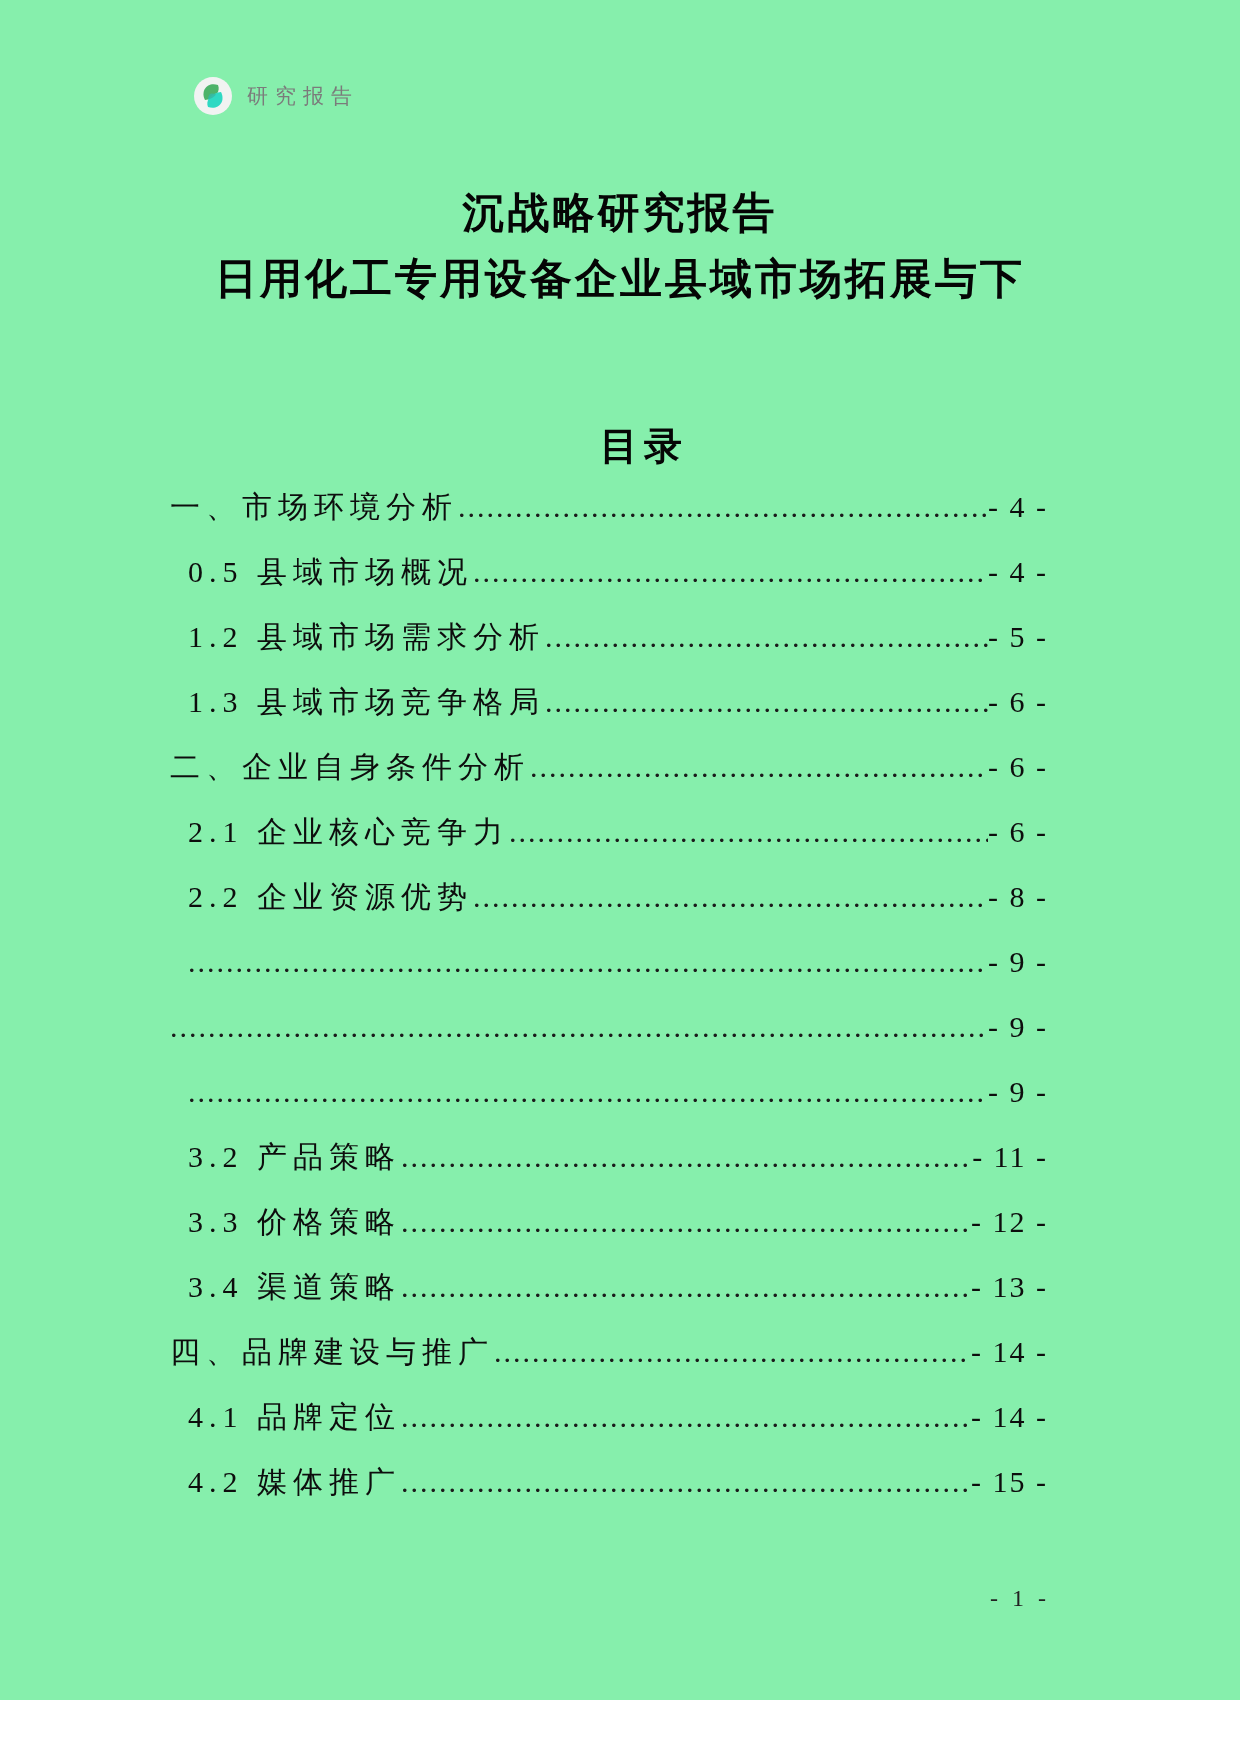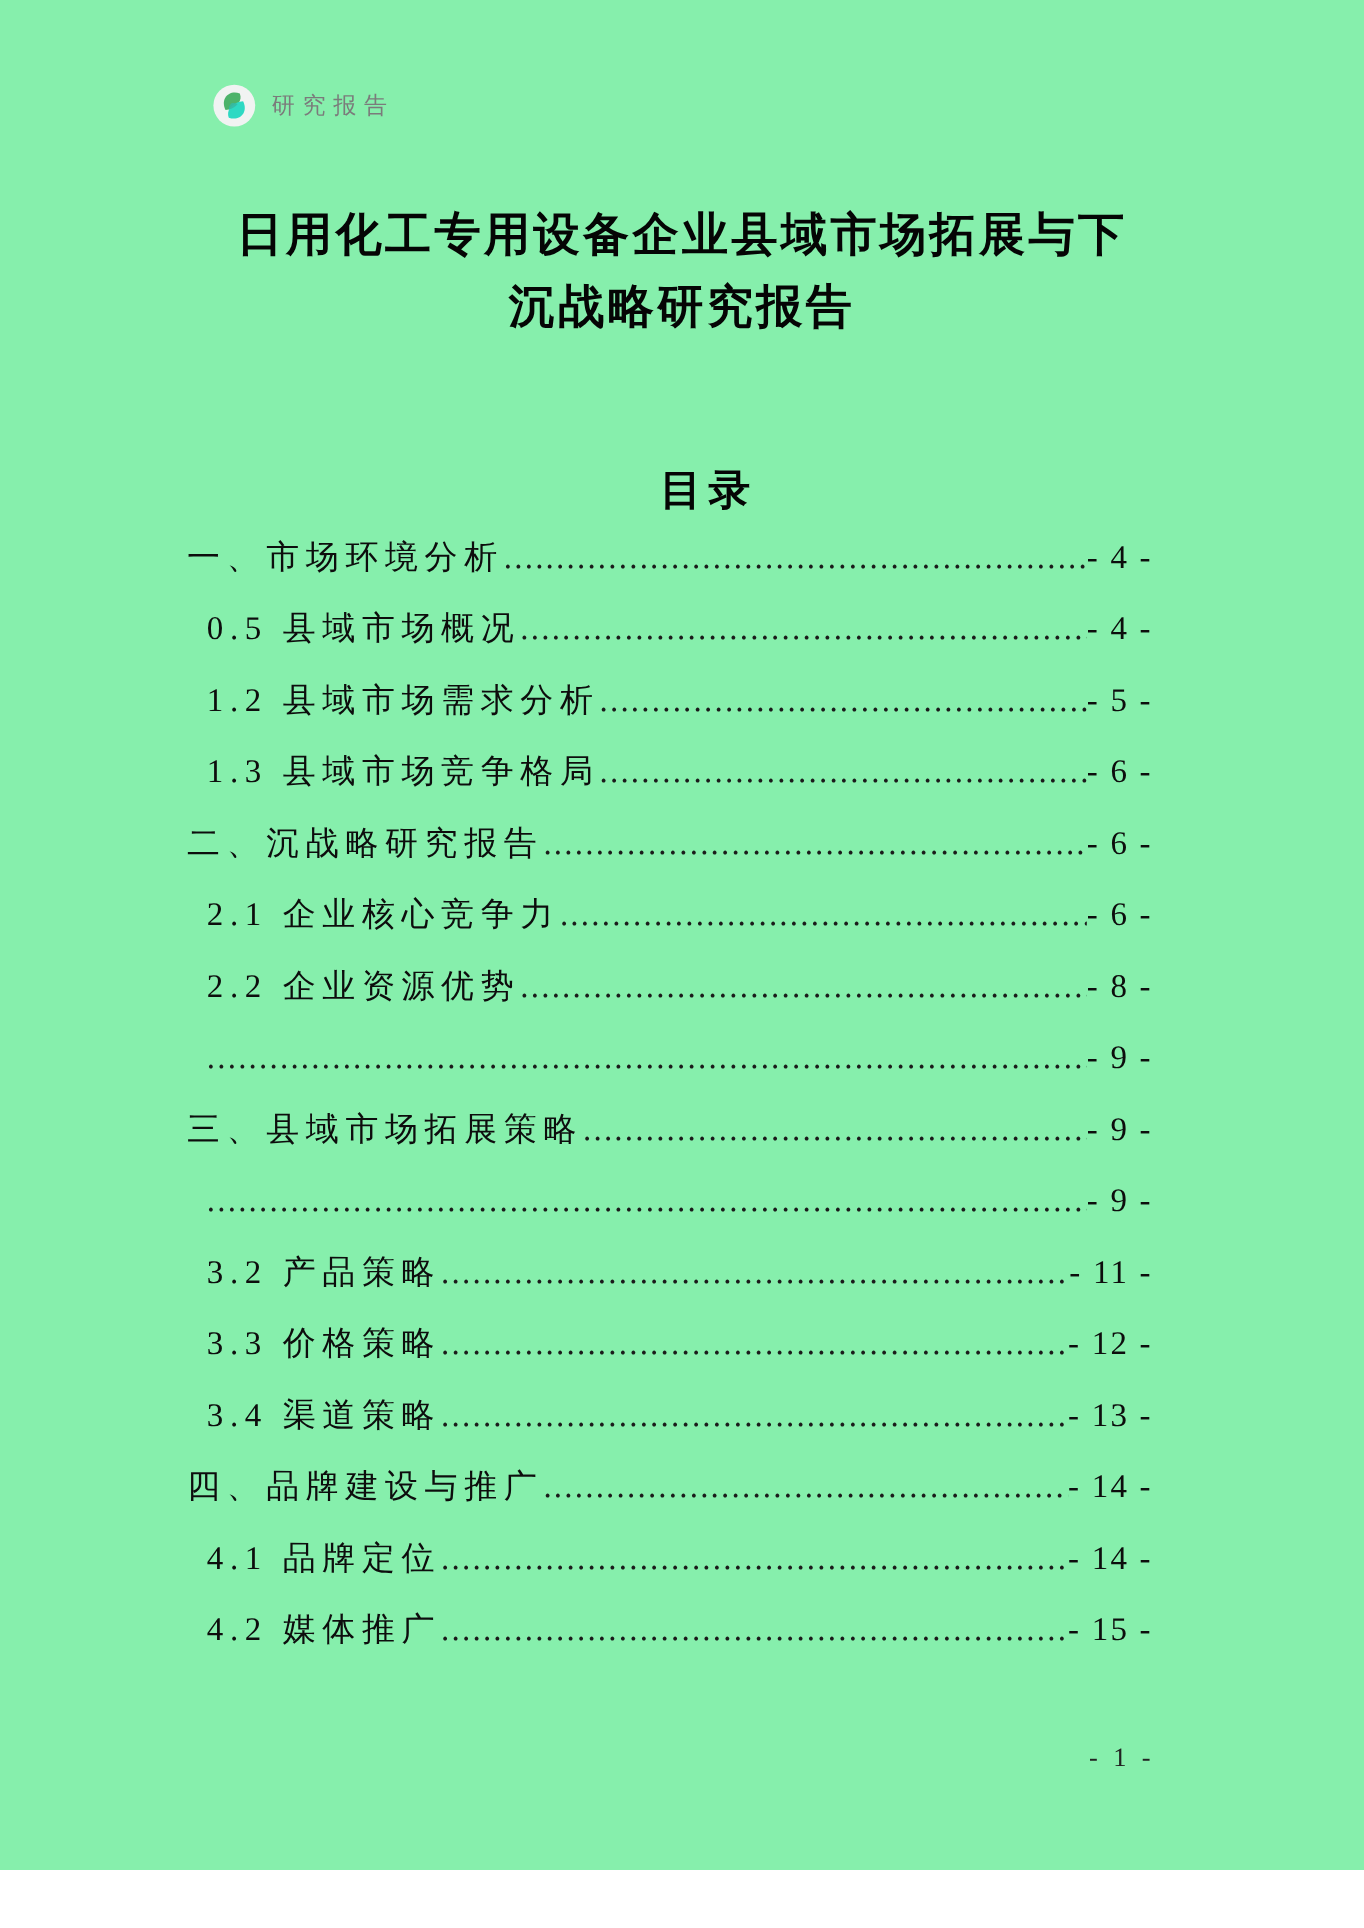--- a/index.html
+++ b/index.html
@@ -104,22 +104,22 @@
         <circle cx="20" cy="20" r="19" fill="#f1f3f2"></circle>
         <path d="M12 24 C 7 14, 15 5.5, 25 9 C 27.5 15, 23 21.5, 15 23.5 Z" fill="#4db36a"></path>
         <path d="M28 16 C 33 26, 25 34.5, 15 31 C 12.5 25, 17 18.5, 25 16.5 Z" fill="#2ed9c3"></path>
         <path d="M15 23.5 C 18 22.8, 21 21, 23 18.5 C 21.5 17.5, 19 17.3, 17 18 C 15.6 19.6, 15 21.5, 15 23.5 Z" fill="#35b9a4" opacity="0.85"></path>
       </svg>
     </span>
     <span class="brand-label">研究报告</span>
   </div>
 
   <div class="title">
+    <div>沉战略研究报告</div>
     <div>日用化工专用设备企业县域市场拓展与下</div>
-    <div>沉战略研究报告</div>
   </div>
 
   <div class="toc-heading">目录</div>
 
   <div class="toc">
     <div class="toc-row lvl1">
       <span class="toc-label">一、市场环境分析</span>
       <span class="toc-dots"></span>
       <span class="toc-page">- 4 -</span>
     </div>
@@ -132,40 +132,39 @@
       <span class="toc-label">1.2 县域市场需求分析</span>
       <span class="toc-dots"></span>
       <span class="toc-page">- 5 -</span>
     </div>
     <div class="toc-row lvl2">
       <span class="toc-label">1.3 县域市场竞争格局</span>
       <span class="toc-dots"></span>
       <span class="toc-page">- 6 -</span>
     </div>
     <div class="toc-row lvl1">
-      <span class="toc-label">二、沉战略研究报告</span>
+      <span class="toc-label">二、企业自身条件分析</span>
       <span class="toc-dots"></span>
       <span class="toc-page">- 6 -</span>
     </div>
     <div class="toc-row lvl2">
       <span class="toc-label">2.1 企业核心竞争力</span>
       <span class="toc-dots"></span>
       <span class="toc-page">- 6 -</span>
     </div>
     <div class="toc-row lvl2">
       <span class="toc-label">2.2 企业资源优势</span>
       <span class="toc-dots"></span>
       <span class="toc-page">- 8 -</span>
     </div>
     <div class="toc-row lvl2">
       <span class="toc-dots"></span>
       <span class="toc-page">- 9 -</span>
     </div>
     <div class="toc-row lvl1">
-      <span class="toc-label">三、县域市场拓展策略</span>
       <span class="toc-dots"></span>
       <span class="toc-page">- 9 -</span>
     </div>
     <div class="toc-row lvl2">
       <span class="toc-dots"></span>
       <span class="toc-page">- 9 -</span>
     </div>
     <div class="toc-row lvl2">
       <span class="toc-label">3.2 产品策略</span>
       <span class="toc-dots"></span>

